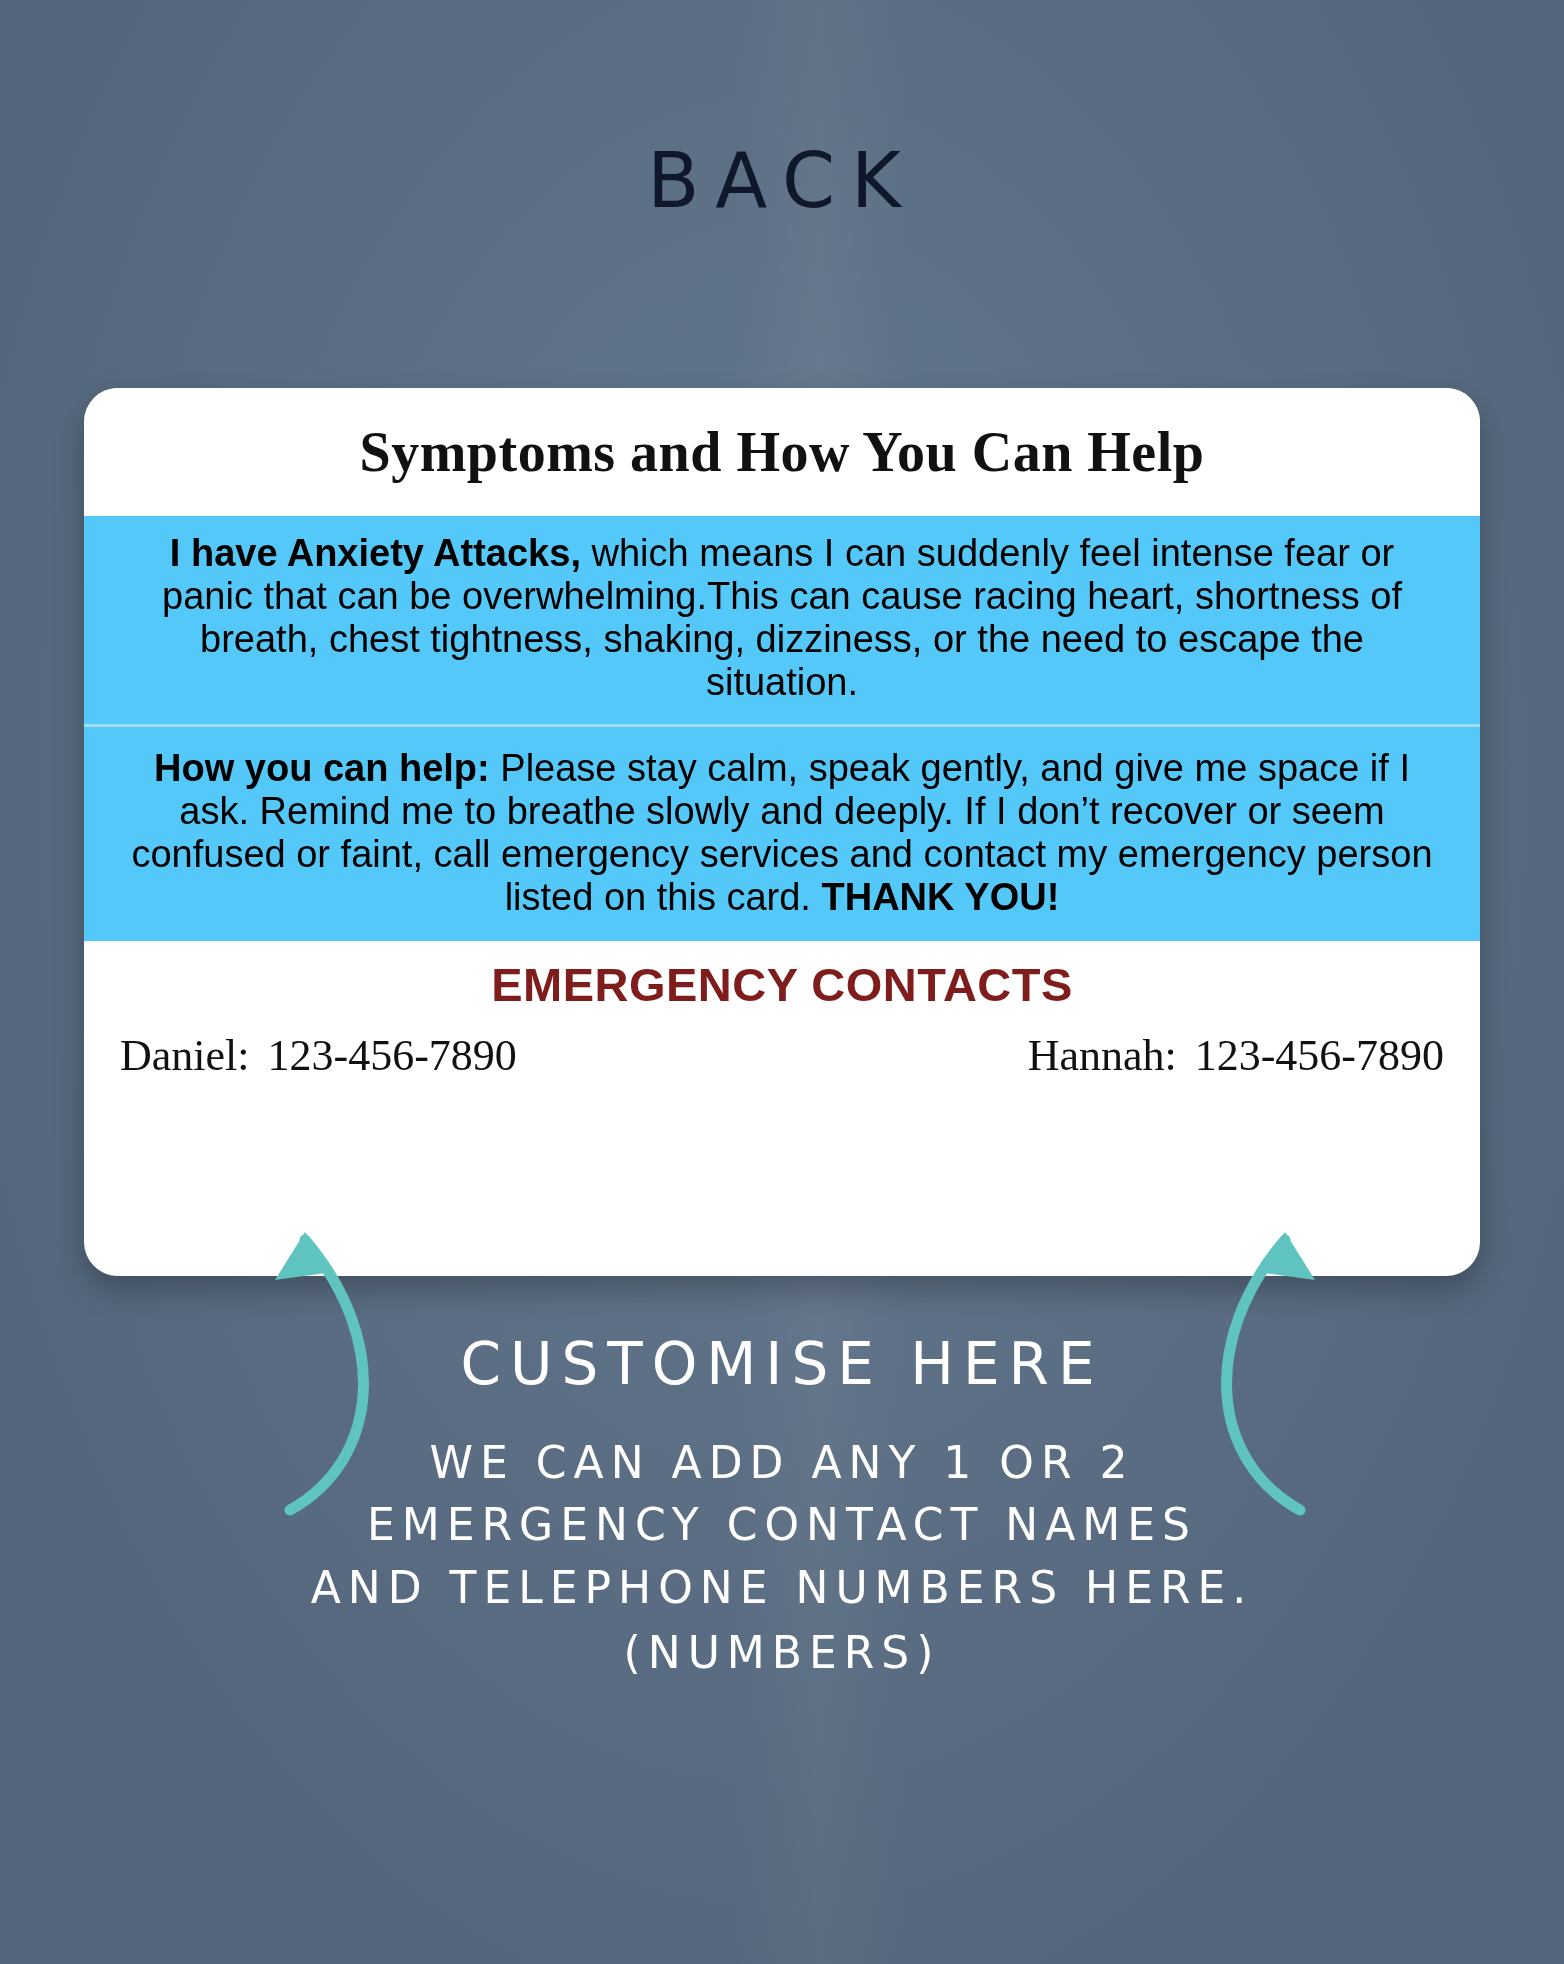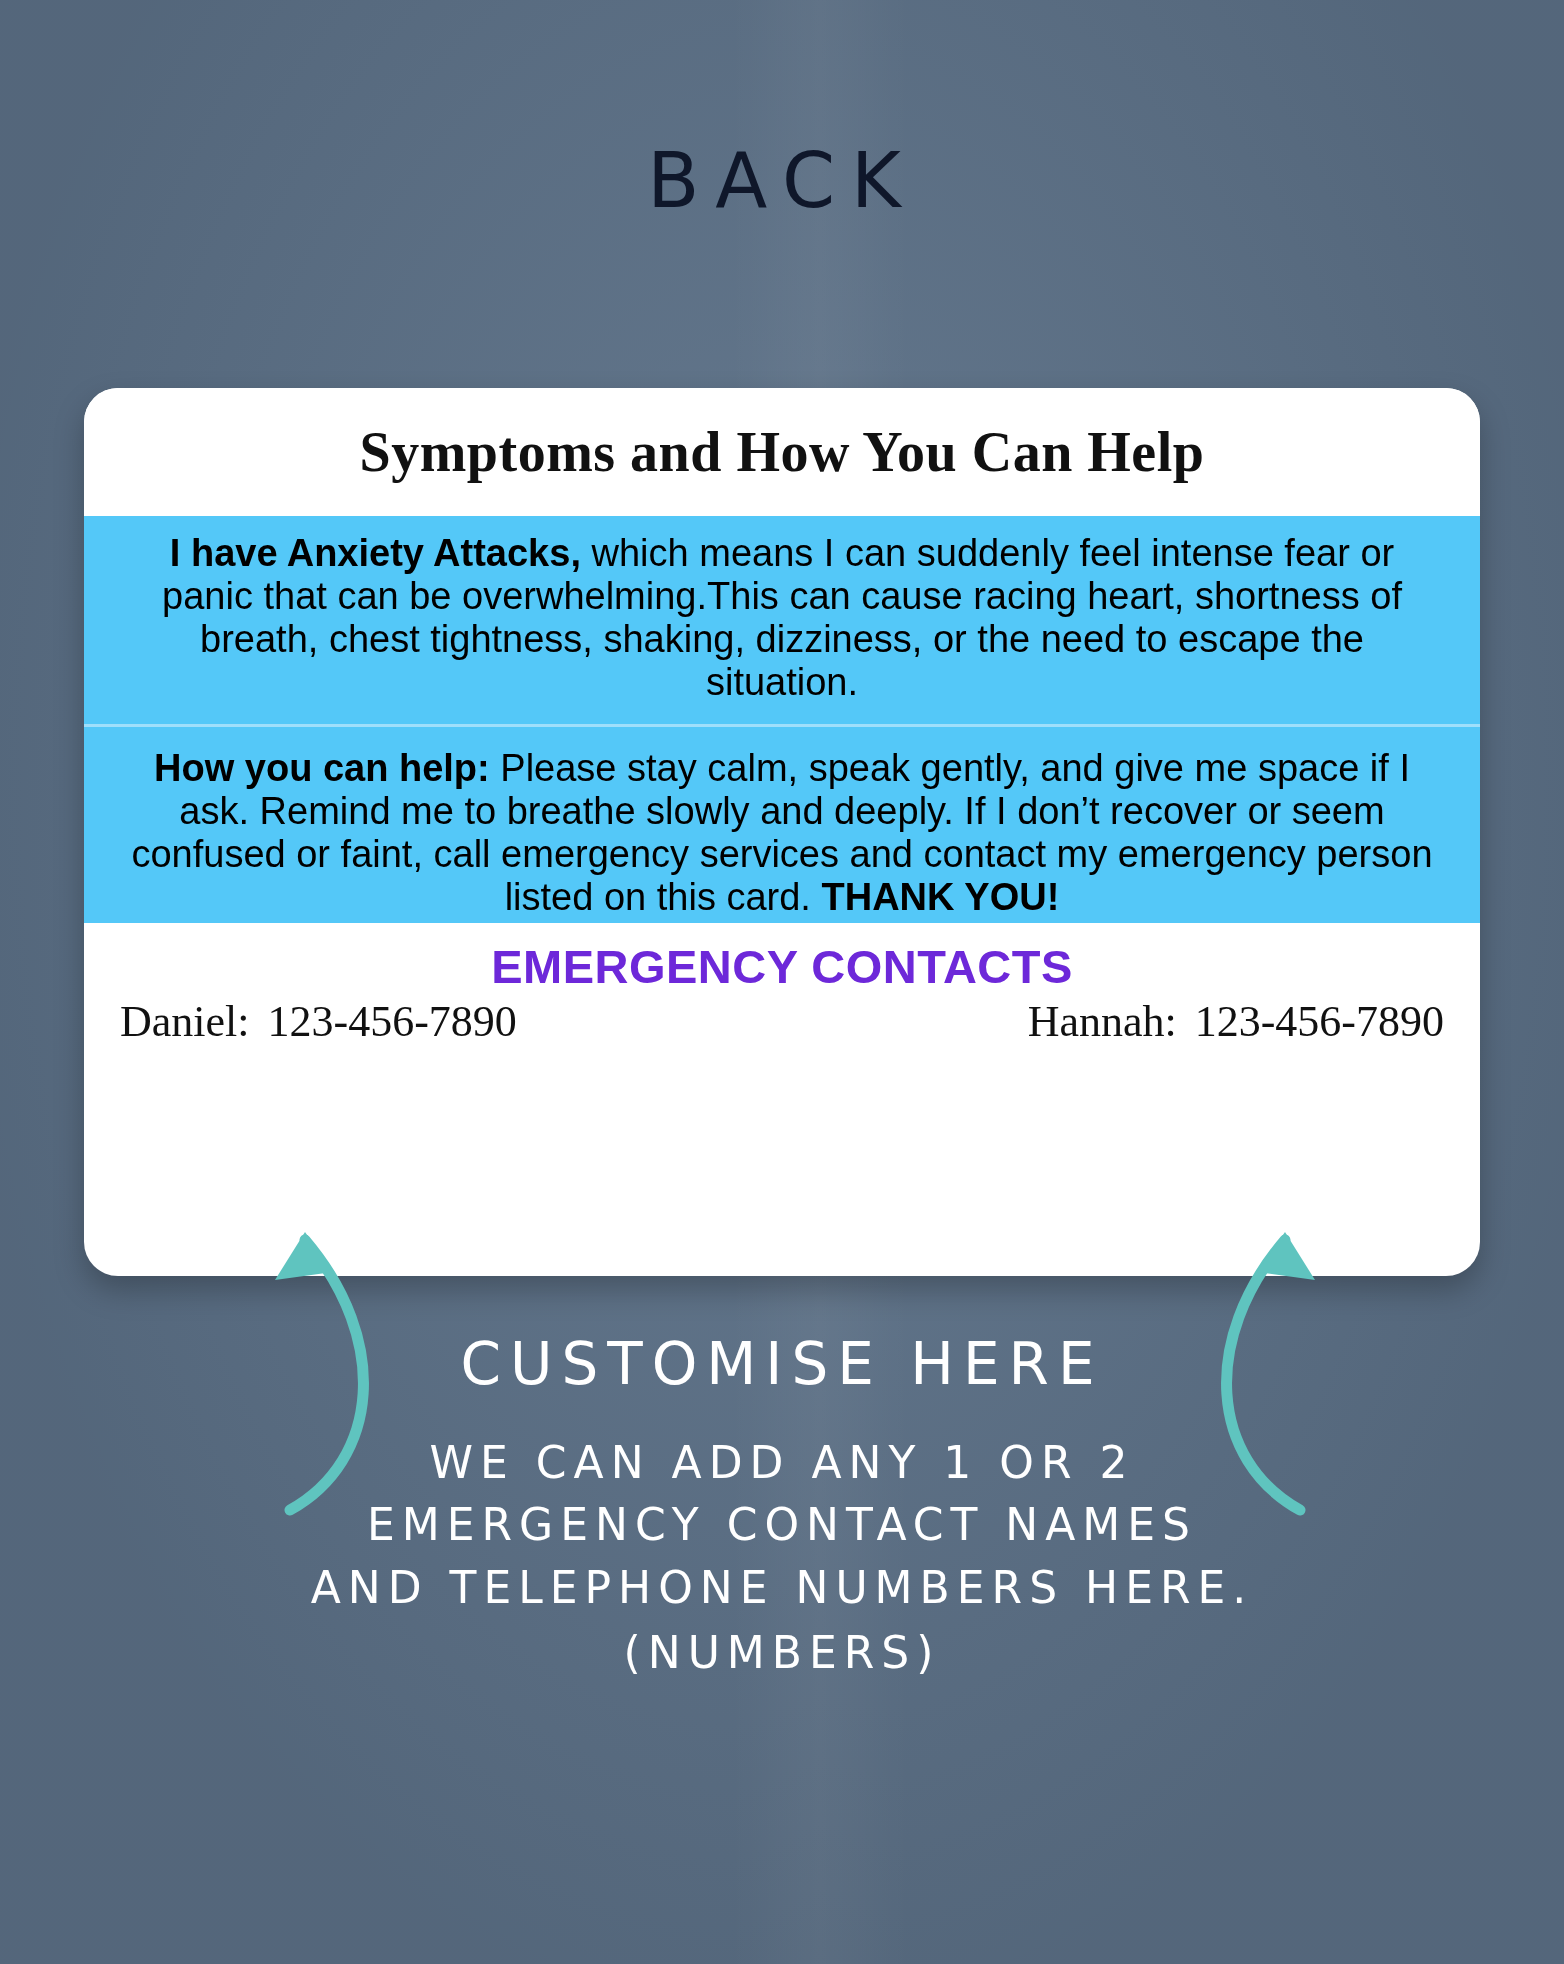--- a/index.html
+++ b/index.html
@@ -73,44 +73,44 @@
     letter-spacing: 0.5px;
   }
   .band {
     background: #54c8f8;
     padding: 16px 36px 20px 36px;
     text-align: center;
   }
   .band.second {
     border-top: 3px solid #9fdffb;
     padding-top: 20px;
-    padding-bottom: 4px;
+    padding-bottom: 22px;
   }
   .band p {
     margin: 0;
     font-size: 38px;
     line-height: 1.13;
     color: #000000;
     font-family: "Liberation Sans", sans-serif;
   }
   .band b {
     font-weight: 700;
   }
   .contacts-area {
     background: #ffffff;
     padding-top: 16px;
   }
   .emergency-title {
     text-align: center;
-    color: #6d28d9;
+    color: #7f1d1d;
     font-size: 47px;
     font-weight: 700;
     letter-spacing: 0.5px;
     font-family: "Liberation Sans", sans-serif;
-    margin-bottom: 2px;
+    margin-bottom: 18px;
   }
   .contacts-row {
     display: flex;
     justify-content: space-between;
     padding: 0 36px;
     font-family: "Liberation Serif", serif;
     font-size: 44px;
     color: #111111;
   }
   .contact {

